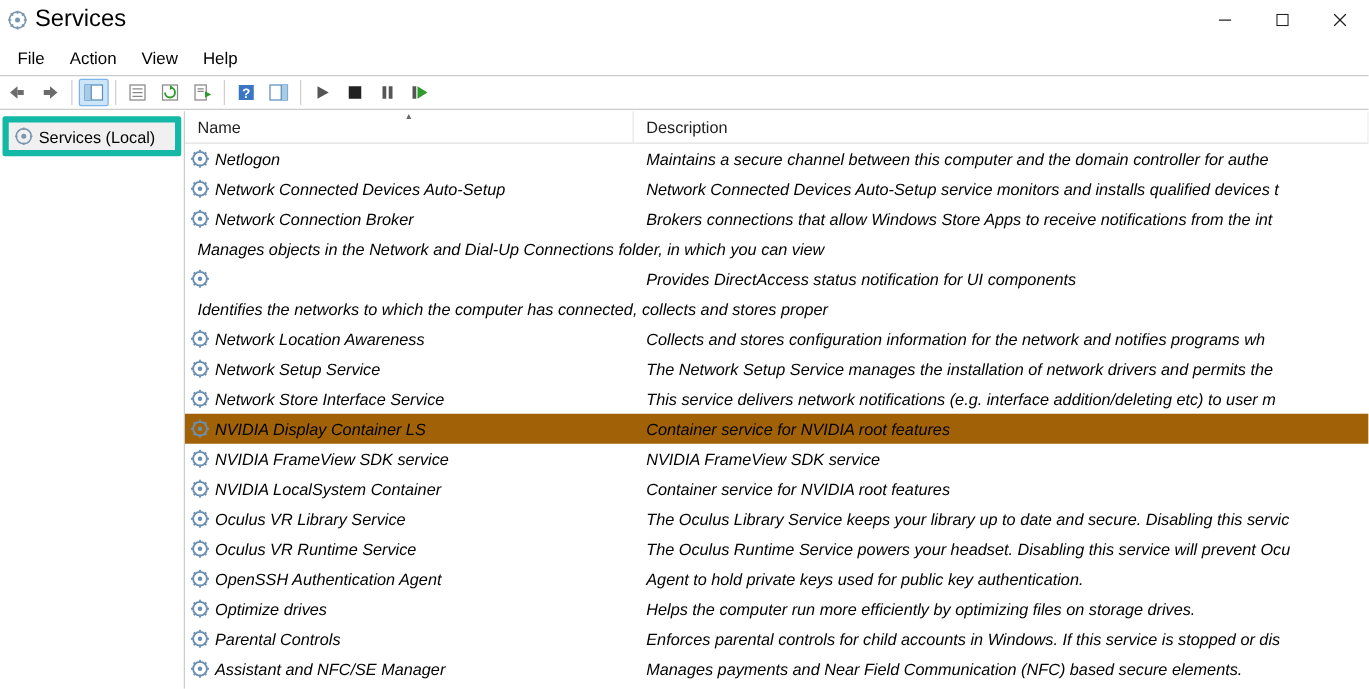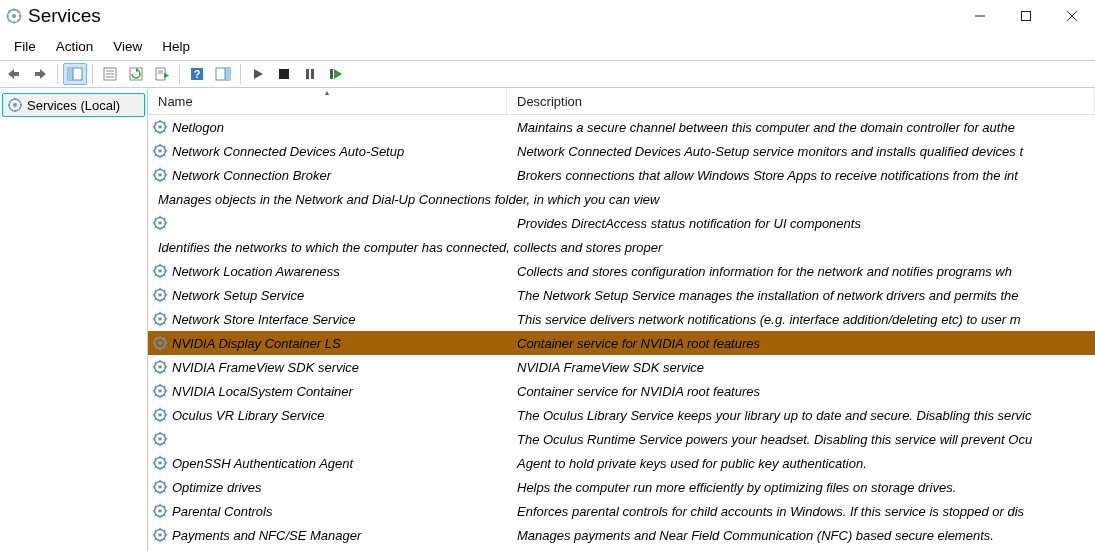--- a/index.html
+++ b/index.html
@@ -78,21 +78,21 @@
 .tree-pane {
   width: 148px;
   border-right: 1px solid #ccc;
   padding: 4px 2px;
 }
 .tree-node {
   display: flex;
   align-items: center;
   gap: 4px;
   padding: 3px 4px;
-  border: 1px solid #14b8a6;
+  border: 5px solid #14b8a6;
   background: #f0f0f0;
   border-radius: 2px;
 }
 .tree-node .gear { width:16px; height:16px; }
 .list-pane {
   flex: 1;
   overflow: hidden;
 }
 .list-header {
   height: 26px;
@@ -543,20 +543,21 @@
                   <line x1="8" y1="0.8" x2="8" y2="3.2"></line>
                   <line x1="8" y1="12.8" x2="8" y2="15.2"></line>
                   <line x1="0.8" y1="8" x2="3.2" y2="8"></line>
                   <line x1="12.8" y1="8" x2="15.2" y2="8"></line>
                   <line x1="3" y1="3" x2="4.6" y2="4.6"></line>
                   <line x1="11.4" y1="11.4" x2="13" y2="13"></line>
                   <line x1="3" y1="13" x2="4.6" y2="11.4"></line>
                   <line x1="11.4" y1="4.6" x2="13" y2="3"></line>
                 </g>
               </svg></span>
+            <span>Oculus VR Runtime Service</span>
           </div>
           <div class="cell-desc">The Oculus Runtime Service powers your headset. Disabling this service will prevent Ocu</div>
         </div>
         <div class="row">
           <div class="cell-name">
             <span class="svc-icon"><svg viewBox="0 0 16 16">
                 <circle cx="8" cy="8" r="5.5" fill="none" stroke="#6b8fb3" stroke-width="1.5"></circle>
                 <circle cx="8" cy="8" r="1.8" fill="#6b8fb3"></circle>
                 <g stroke="#6b8fb3" stroke-width="1.5">
                   <line x1="8" y1="0.8" x2="8" y2="3.2"></line>
@@ -622,19 +623,19 @@
                   <line x1="8" y1="0.8" x2="8" y2="3.2"></line>
                   <line x1="8" y1="12.8" x2="8" y2="15.2"></line>
                   <line x1="0.8" y1="8" x2="3.2" y2="8"></line>
                   <line x1="12.8" y1="8" x2="15.2" y2="8"></line>
                   <line x1="3" y1="3" x2="4.6" y2="4.6"></line>
                   <line x1="11.4" y1="11.4" x2="13" y2="13"></line>
                   <line x1="3" y1="13" x2="4.6" y2="11.4"></line>
                   <line x1="11.4" y1="4.6" x2="13" y2="3"></line>
                 </g>
               </svg></span>
-            <span>Payments and NFC/SE Manager</span>
+            <span>Assistant and NFC/SE Manager</span>
           </div>
           <div class="cell-desc">Manages payments and Near Field Communication (NFC) based secure elements.</div>
         </div>
       </div>
   </div>
 </div>
 
 </body></html>

